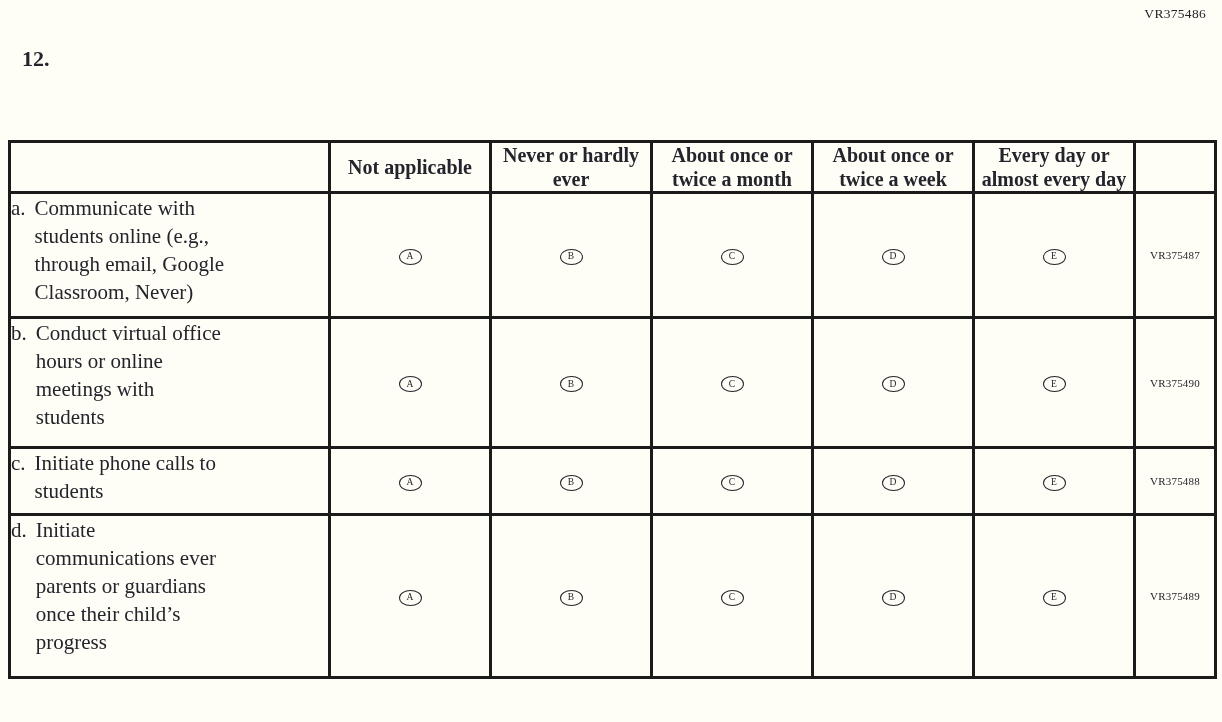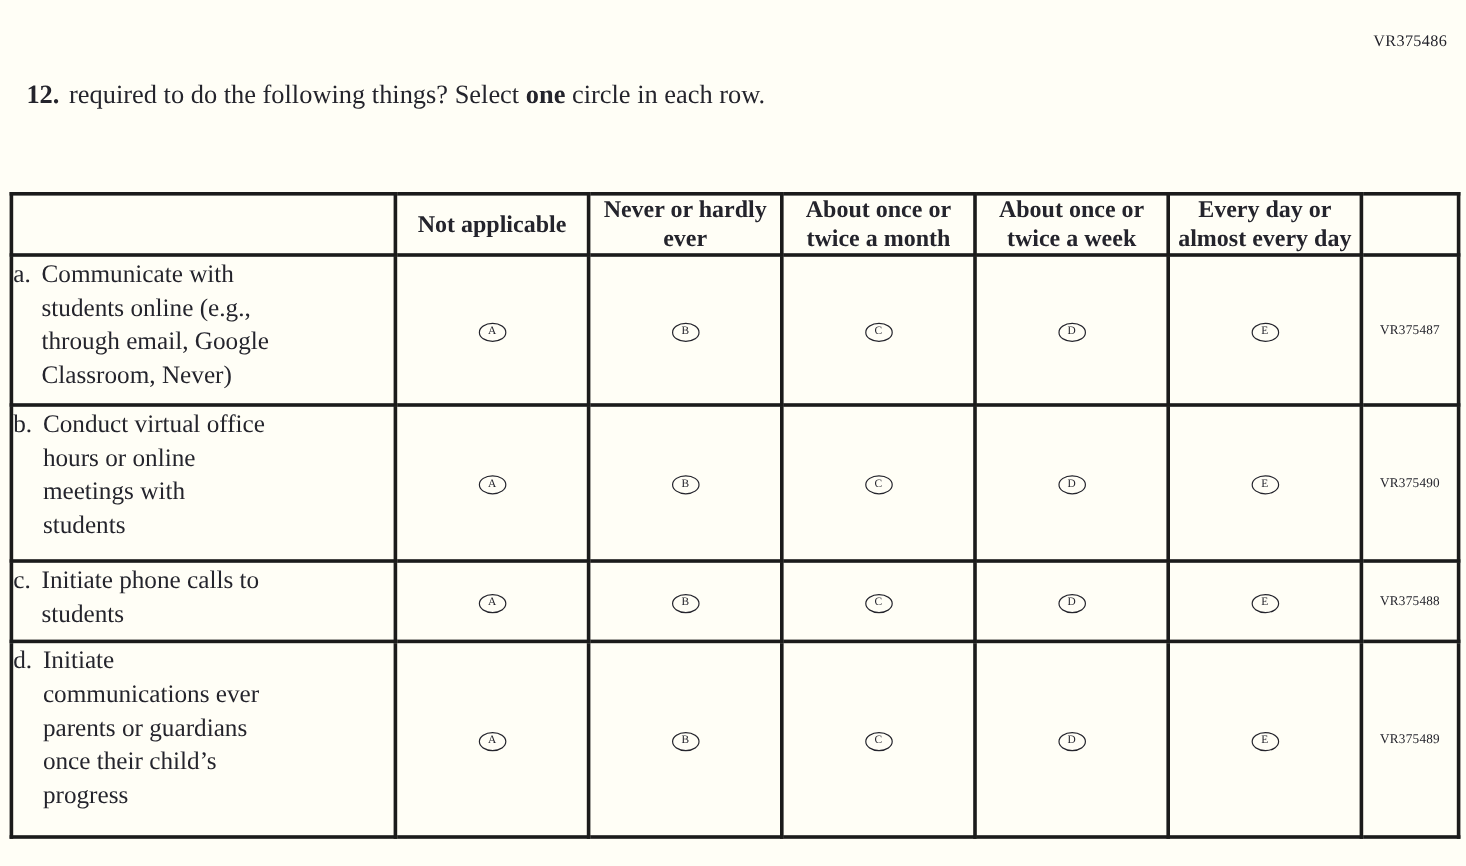--- a/index.html
+++ b/index.html
@@ -9,35 +9,34 @@
     width: 1222px;
     height: 722px;
     overflow: hidden;
     font-family: "Liberation Serif", "DejaVu Serif", serif;
     color: #24242c;
   }
   .page {
     position: relative;
     width: 1222px;
     height: 570px;
-    margin-top: 20px;
   }
   .form-code-top {
     position: absolute;
     top: 6px;
     right: 16px;
     font-size: 13.5px;
     letter-spacing: 0.3px;
   }
   .question {
     position: absolute;
     top: 44px;
     left: 22px;
     display: flex;
-    gap: 8px;
+    gap: 14px;
     font-size: 22px;
     line-height: 30px;
   }
   .q-number { font-weight: bold; }
   .q-line { display: block; }
   .q-bold { font-weight: bold; }
 
   table.survey {
     position: absolute;
     top: 140px;
@@ -111,21 +110,20 @@
 </head>
 <body>
 
 <div class="page">
 
   <div class="form-code-top">VR375486</div>
 
   <div class="question">
     <span class="q-number">12.</span>
     <span>
-      <span class="q-line"><span>required to do the following things? Select </span><span class="q-bold">one</span><span> circle in each row.</span></span>
     </span>
   </div>
 
   <table class="survey">
     <colgroup>
       <col class="c-label">
         <col class="c-opt">
         <col class="c-opt">
         <col class="c-opt">
         <col class="c-opt">

